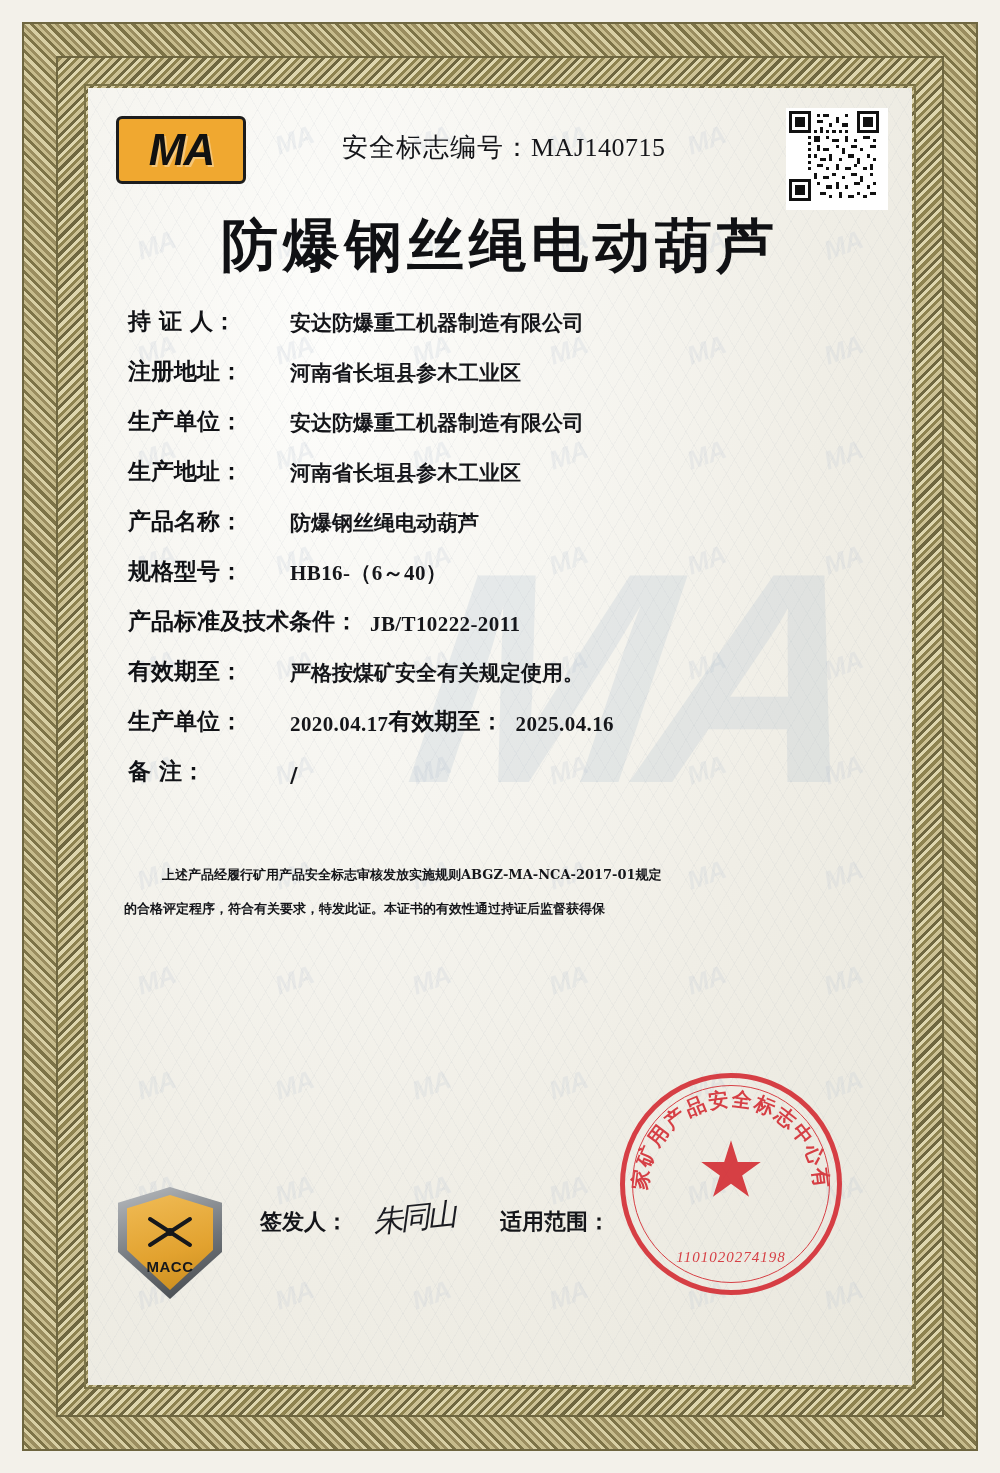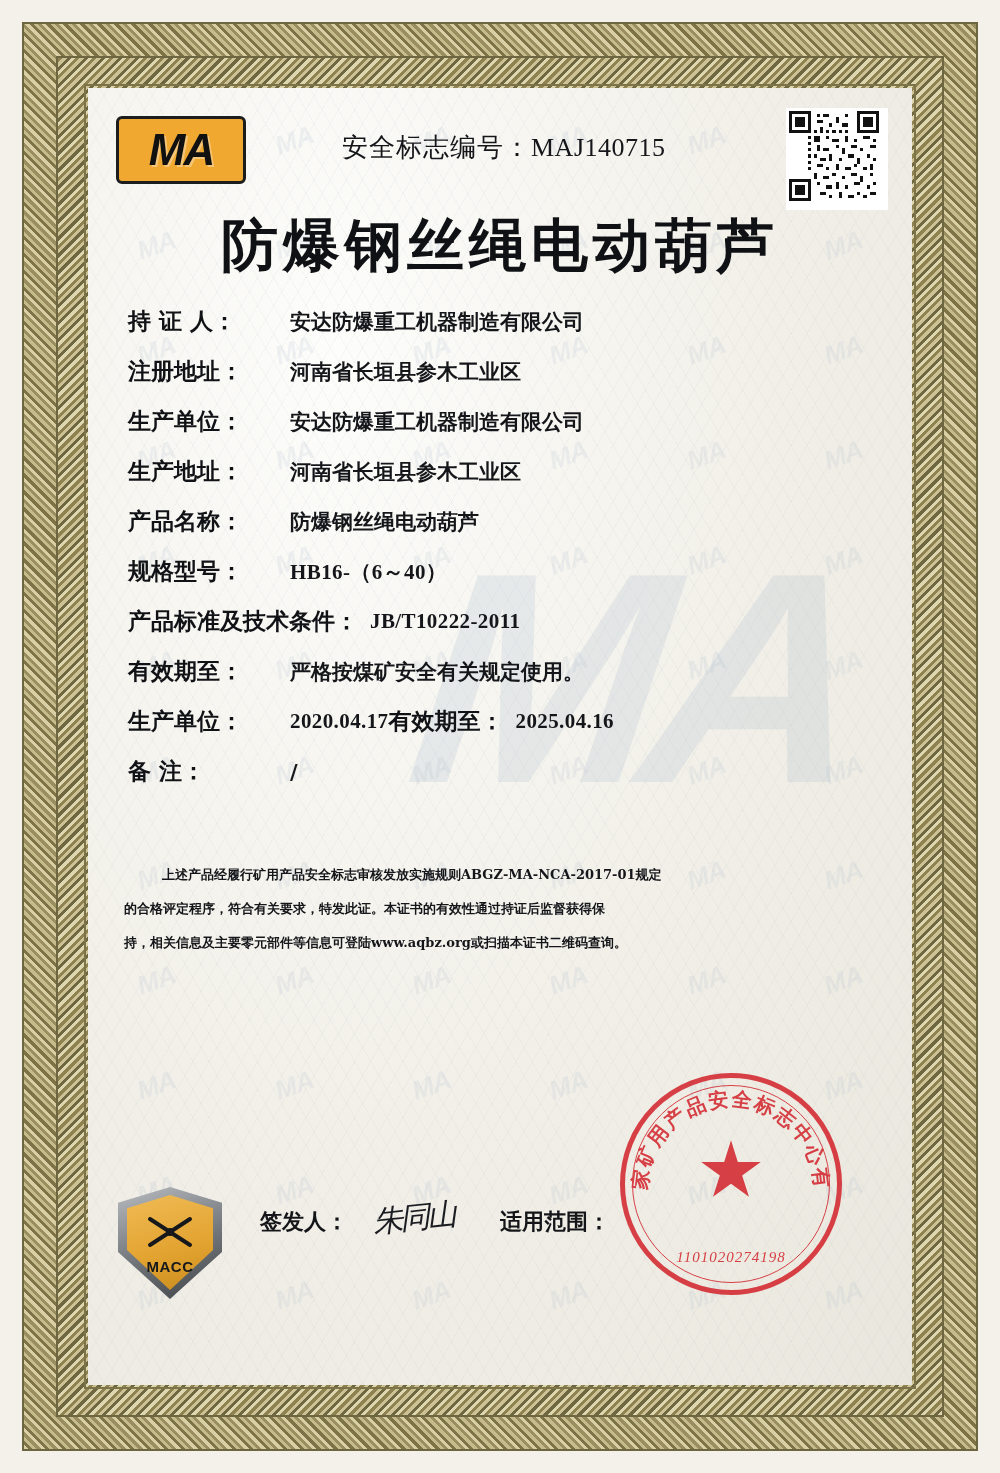--- a/index.html
+++ b/index.html
@@ -196,21 +196,21 @@
 
   
   .fields {
     position: absolute;
     top: 218px;
     left: 40px;
     right: 30px;
   }
   .row {
     display: flex;
-    align-items: center;
+    align-items: flex-end;
     margin-bottom: 19px;
     min-height: 30px;
   }
   .label {
     font-family: "DejaVu Serif", serif;
     font-weight: bold;
     font-size: 23px;
     color: #111216;
     white-space: nowrap;
     flex: 0 0 auto;
@@ -778,21 +778,20 @@
         <div class="row">
           <div class="label w-fixed">备    注：</div>
           <div class="value">/</div>
         </div>
 
       </div>
 
       <div class="statement">
         <span class="indent"></span><span>上述产品经履行矿用产品安全标志审核发放实施规则ABGZ-MA-NCA-2017-01规定</span><br>
         <span>的合格评定程序，符合有关要求，特发此证。本证书的有效性通过持证后监督获得保</span><br>
-        <span>持，相关信息及主要零元部件等信息可登陆www.aqbz.org或扫描本证书二维码查询。</span>
       </div>
 
       <div class="macc-badge">
         <div class="shield"></div>
         <div class="shield-inner"></div>
         <svg class="pick-icon" viewBox="0 0 48 34">
           <path d="M4 4 L44 30 M44 4 L4 30" stroke="#16181c" stroke-width="4" fill="none" stroke-linecap="round"></path>
           <circle cx="24" cy="17" r="4" fill="#16181c"></circle>
         </svg>
         <div class="macc-text">MACC</div>

